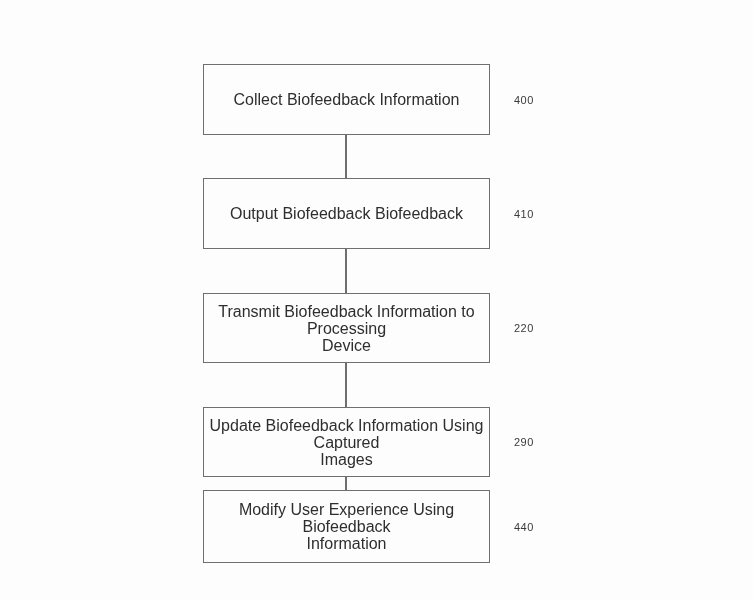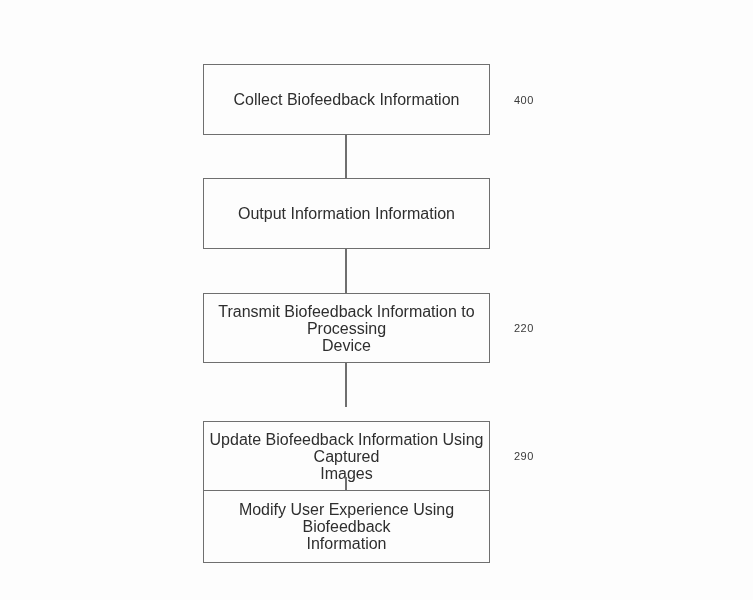--- a/index.html
+++ b/index.html
@@ -58,21 +58,21 @@
   .connector {
     position: absolute;
     left: 345px;
     width: 2px;
     background: #6f6f6f;
   }
   
   #step-0 { top: 64px;  height: 71px; }
   #step-1 { top: 178px; height: 71px; }
   #step-2 { top: 293px; height: 70px; }
-  #step-3 { top: 421px; height: 70px; }
+  #step-3 { top: 407px; height: 70px; }
   #step-4 { top: 490px; height: 73px; }
   #conn-0 { top: 135px; height: 43px; }
   #conn-1 { top: 249px; height: 44px; }
   #conn-2 { top: 363px; height: 44px; }
   #conn-3 { top: 477px; height: 42px; }
 </style>
 </head>
 <body>
 
 <div class="canvas">
@@ -81,22 +81,23 @@
     <div class="flow-box">
       <span class="box-label">Collect Biofeedback Information</span>
     </div>
     <div class="ref-label">400</div>
   </div>
 
   <div class="connector" id="conn-0"></div>
 
   <div class="step" id="step-1">
     <div class="flow-box">
-      <span class="box-label">Output Information Information</span>
+      <span class="box-label">Output Biofeedback Biofeedback</span>
     </div>
+    <div class="ref-label">410</div>
   </div>
 
   <div class="connector" id="conn-1"></div>
 
   <div class="step" id="step-2">
     <div class="flow-box">
       <span class="box-label">Transmit Biofeedback Information to Processing
 Device</span>
     </div>
     <div class="ref-label">220</div>
@@ -112,15 +113,16 @@
     <div class="ref-label">290</div>
   </div>
 
   <div class="connector" id="conn-3"></div>
 
   <div class="step" id="step-4">
     <div class="flow-box">
       <span class="box-label">Modify User Experience Using Biofeedback
 Information</span>
     </div>
+    <div class="ref-label">440</div>
   </div>
 
 </div>
 
 </body></html>

